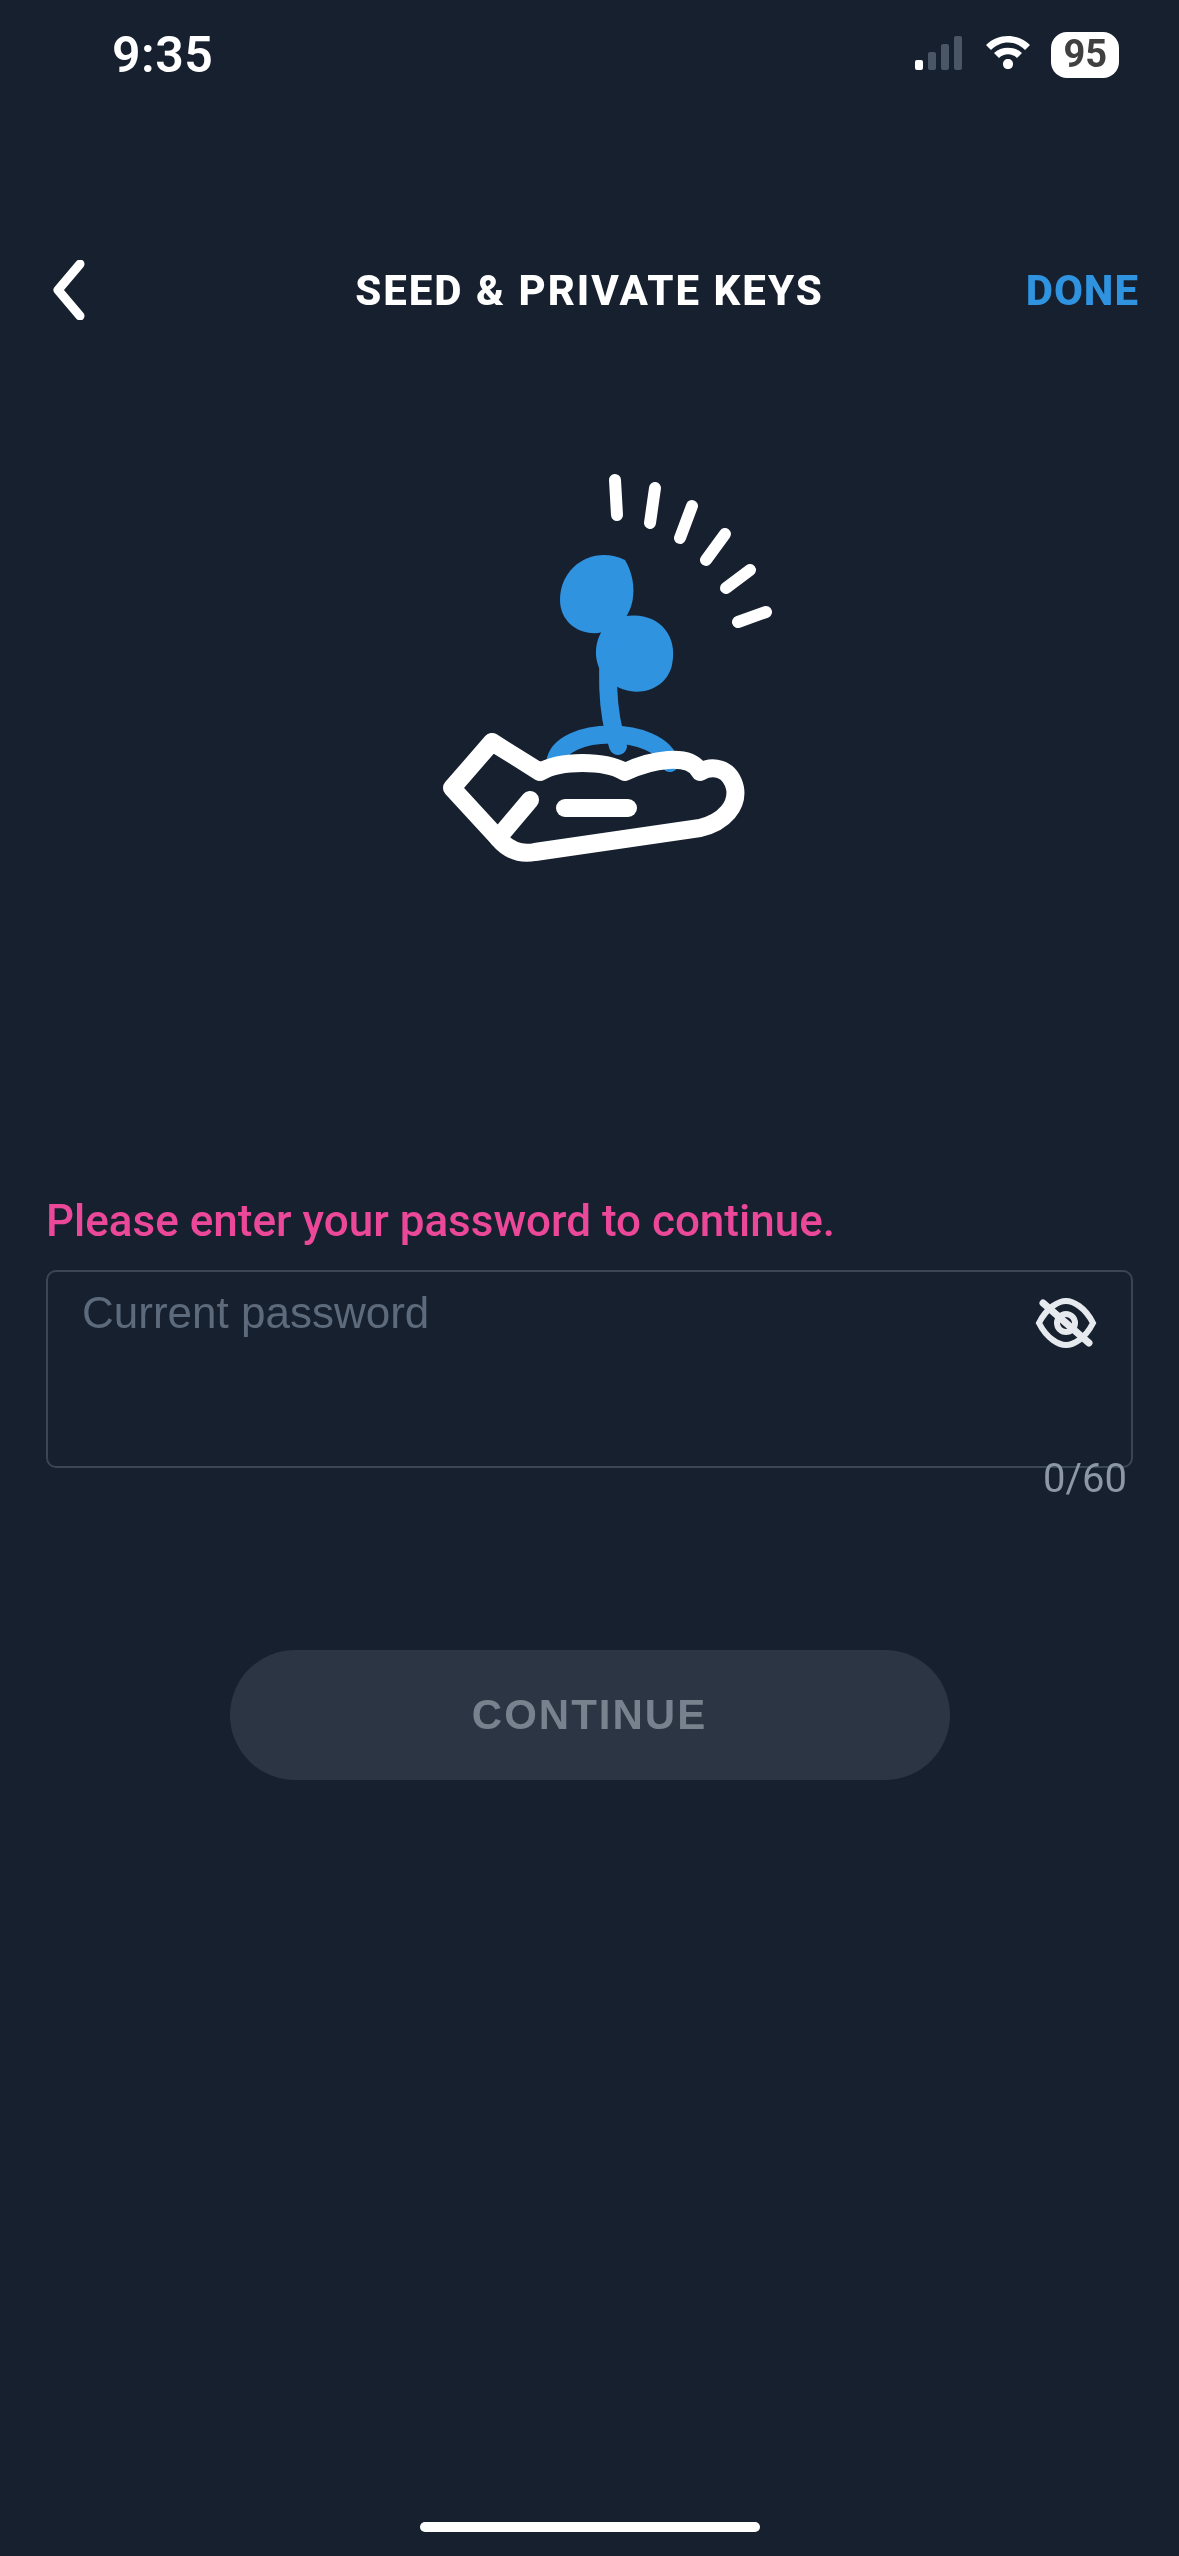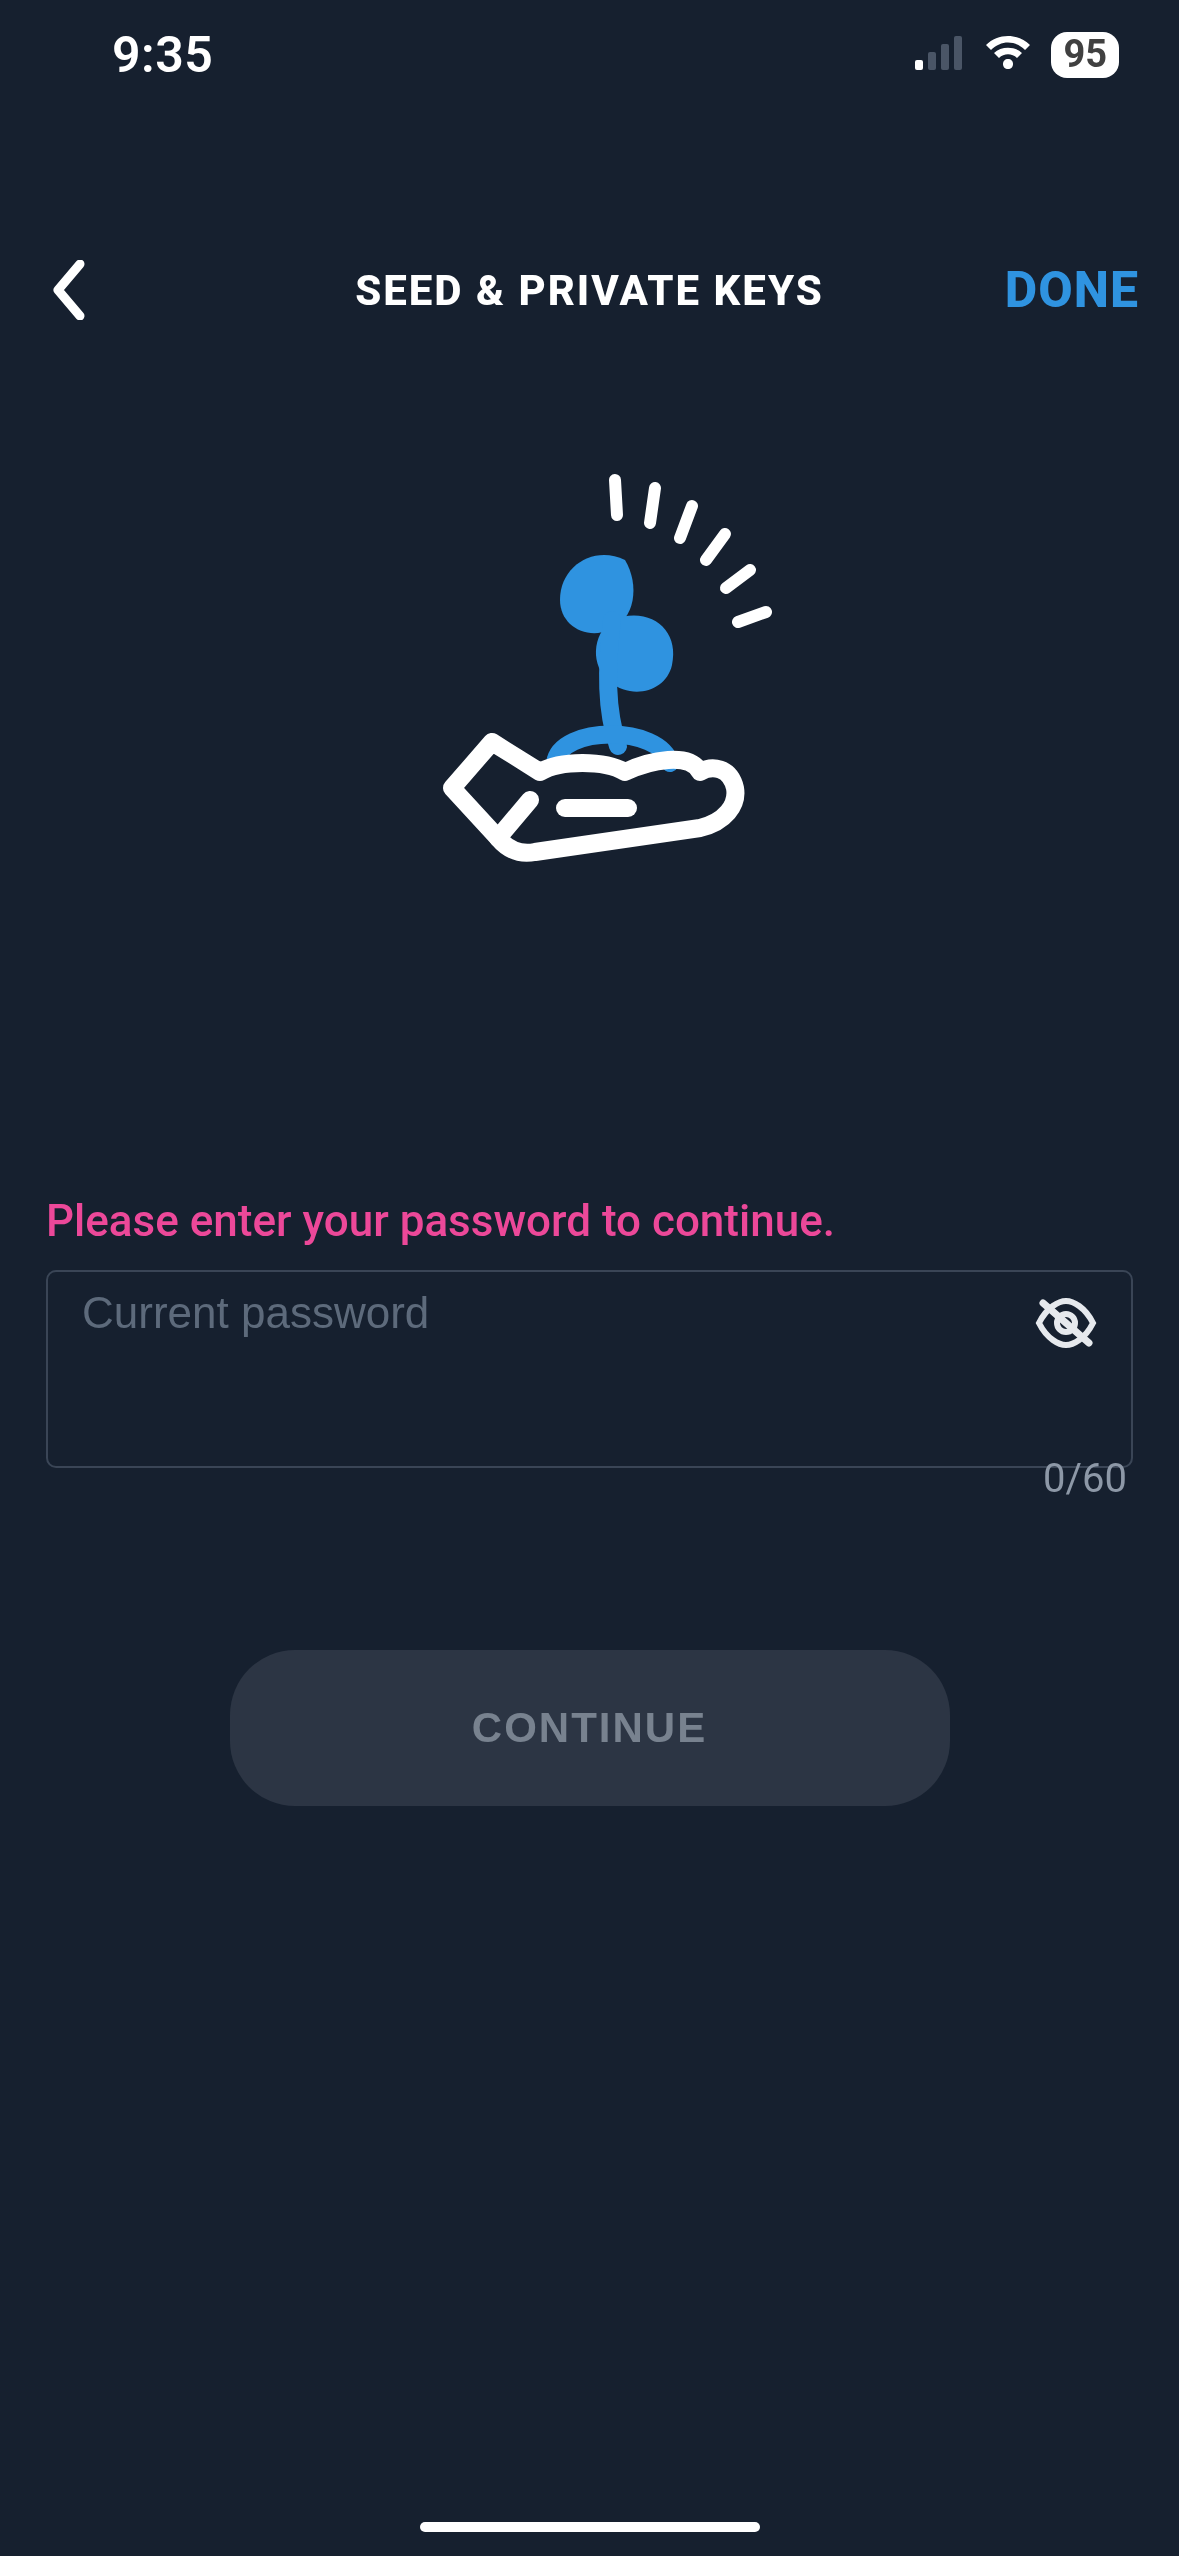--- a/index.html
+++ b/index.html
@@ -70,21 +70,21 @@
       font-weight: 800;
       letter-spacing: 2px;
       text-align: center;
     }
     .nav-done {
       position: absolute;
       right: 40px;
       top: 50%;
       transform: translateY(-50%);
       color: #2f93e0;
-      font-size: 50px;
+      font-size: 42px;
       font-weight: 800;
       letter-spacing: 1px;
       cursor: pointer;
     }
 
     
     .illustration-wrap {
       position: absolute;
       top: 470px;
       left: 0; right: 0;
@@ -144,21 +144,21 @@
       color: #8d98a7;
     }
 
     
     .continue-btn {
       position: absolute;
       top: 1650px;
       left: 50%;
       transform: translateX(-50%);
       width: 720px;
-      height: 156px;
+      height: 130px;
       border-radius: 65px;
       background: #2c3544;
       color: #78828f;
       border: none;
       font-size: 42px;
       font-weight: 800;
       letter-spacing: 2px;
       display: flex;
       align-items: center;
       justify-content: center;

